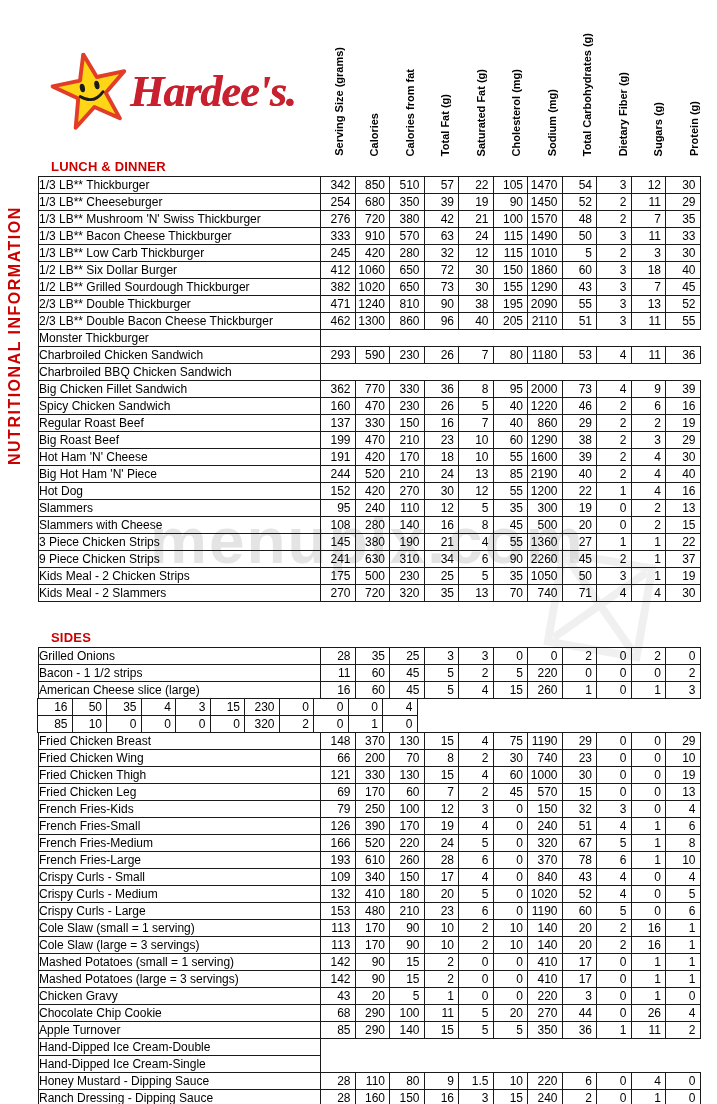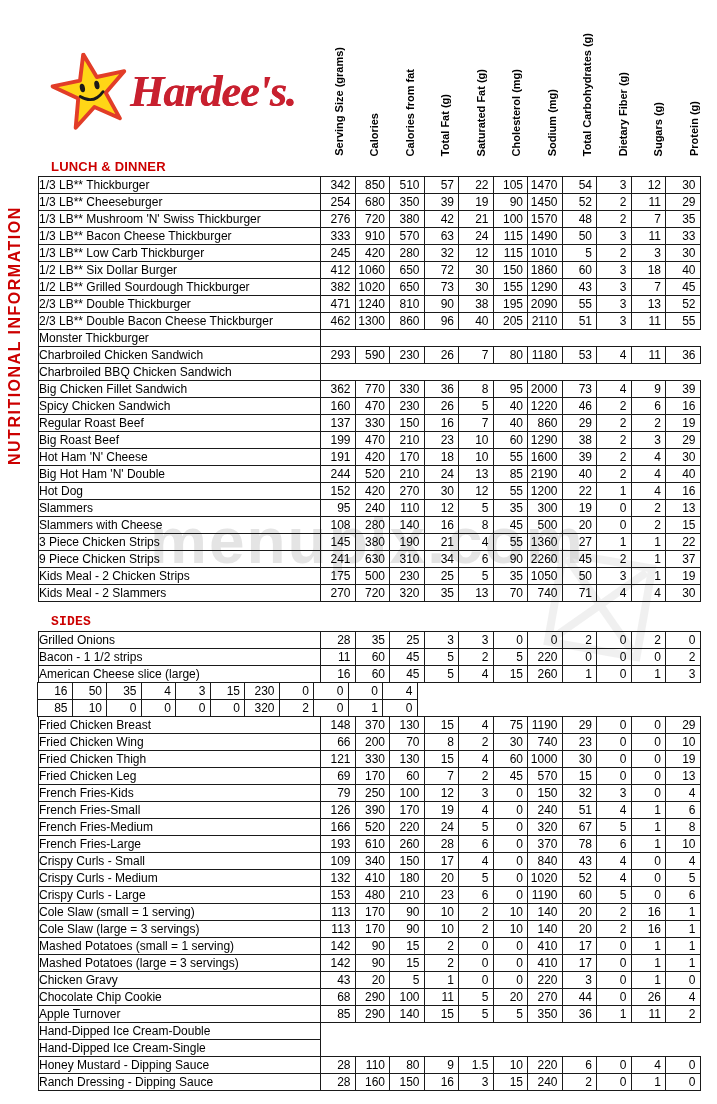--- a/index.html
+++ b/index.html
@@ -44,21 +44,21 @@
   }
   .hcell span {
     writing-mode:vertical-rl; transform:rotate(180deg);
     font-weight:bold; font-size:11px; white-space:nowrap; color:#000;
   }
 
   .section-title {
     color:#cc0000; font-weight:bold; font-size:13px;
     margin:3px 0 3px 1px; letter-spacing:0.2px;padding-left:12px;
   }
-  .section-title.gap { margin-top:12px;font-family:Liberation Mono, monospace; }
+  .section-title.gap { margin-top:28px; }
 
   .trow { display:flex; height:18px; margin-top:-1px; }
   .trow:first-of-type { margin-top:0; }
   .ncell {
     width:283px; border:1px solid #1a1a1a; 
     font-size:12px; line-height:16px; white-space:nowrap; overflow:hidden;
   }
   .vcell {
     width:35.5px; border:1px solid #1a1a1a; margin-left:-1px;
     text-align:right; padding-right:4px; font-size:12px; line-height:16px;
@@ -361,21 +361,21 @@
           <div class="vcell">18</div>
           <div class="vcell">10</div>
           <div class="vcell">55</div>
           <div class="vcell">1600</div>
           <div class="vcell">39</div>
           <div class="vcell">2</div>
           <div class="vcell">4</div>
           <div class="vcell">30</div>
         </div>
         <div class="trow">
-          <div class="ncell">Big Hot Ham 'N' Double</div>
+          <div class="ncell">Big Hot Ham 'N' Piece</div>
           <div class="vcell">244</div>
           <div class="vcell">520</div>
           <div class="vcell">210</div>
           <div class="vcell">24</div>
           <div class="vcell">13</div>
           <div class="vcell">85</div>
           <div class="vcell">2190</div>
           <div class="vcell">40</div>
           <div class="vcell">2</div>
           <div class="vcell">4</div>

